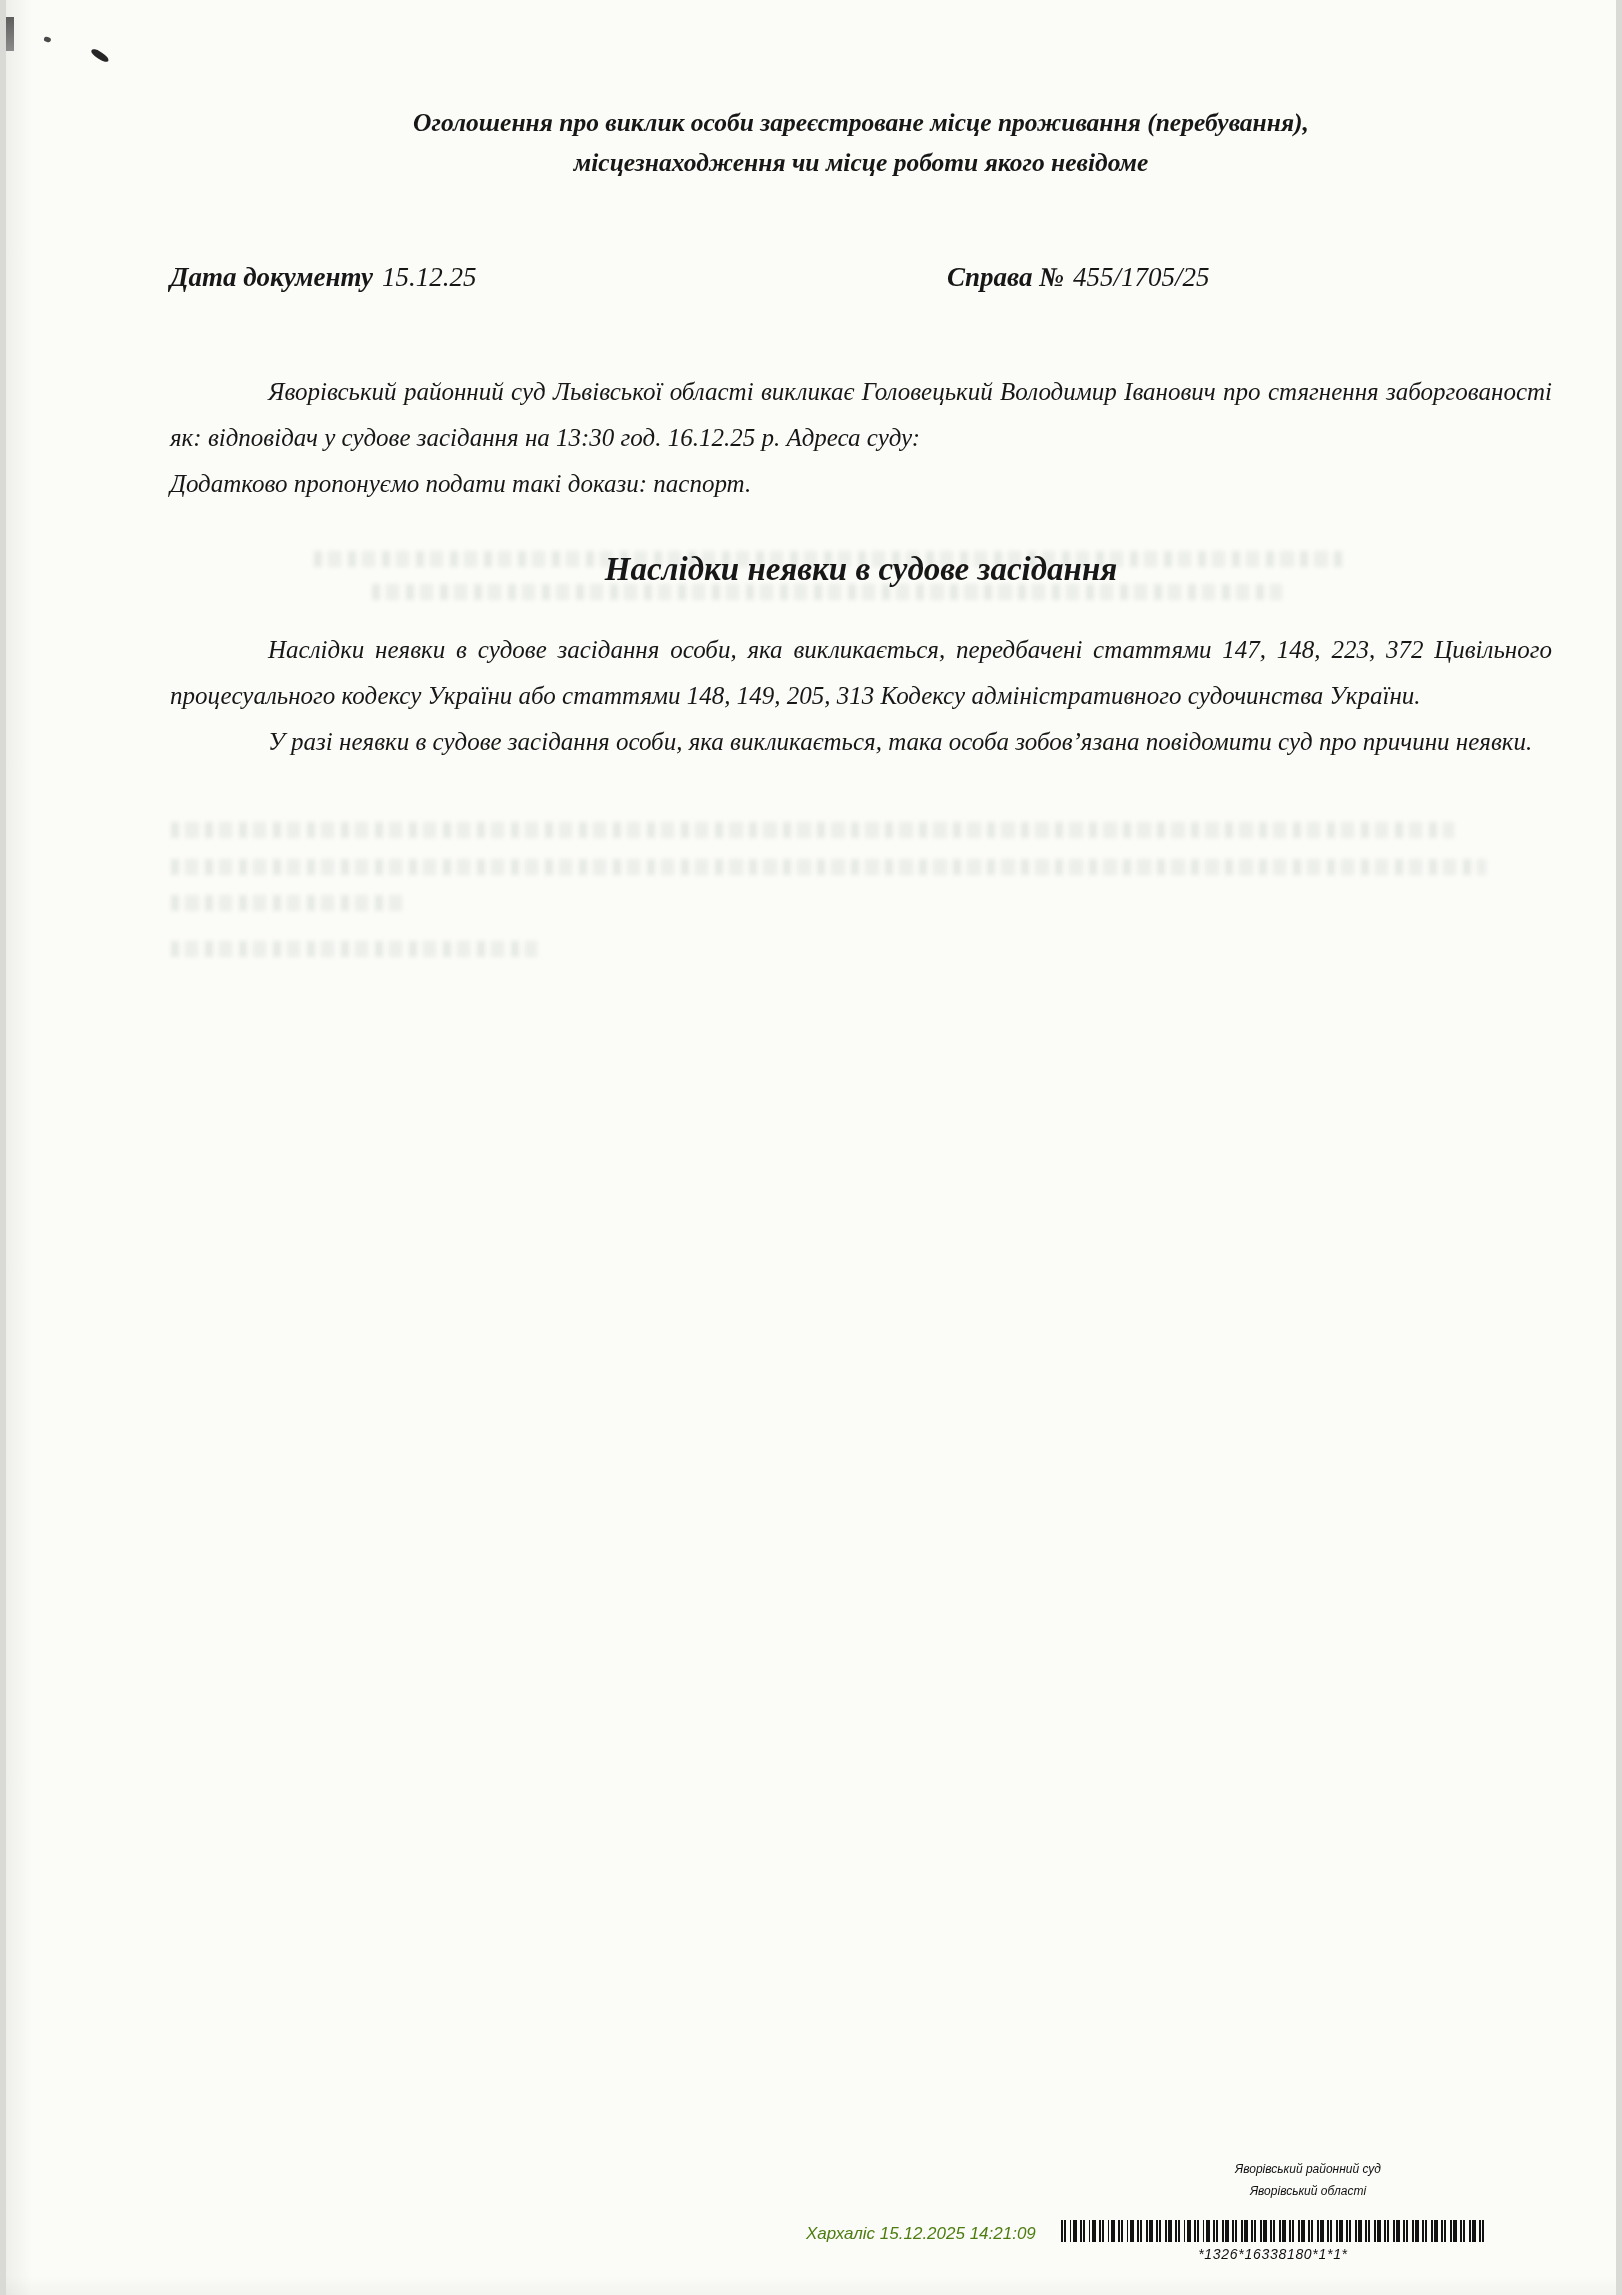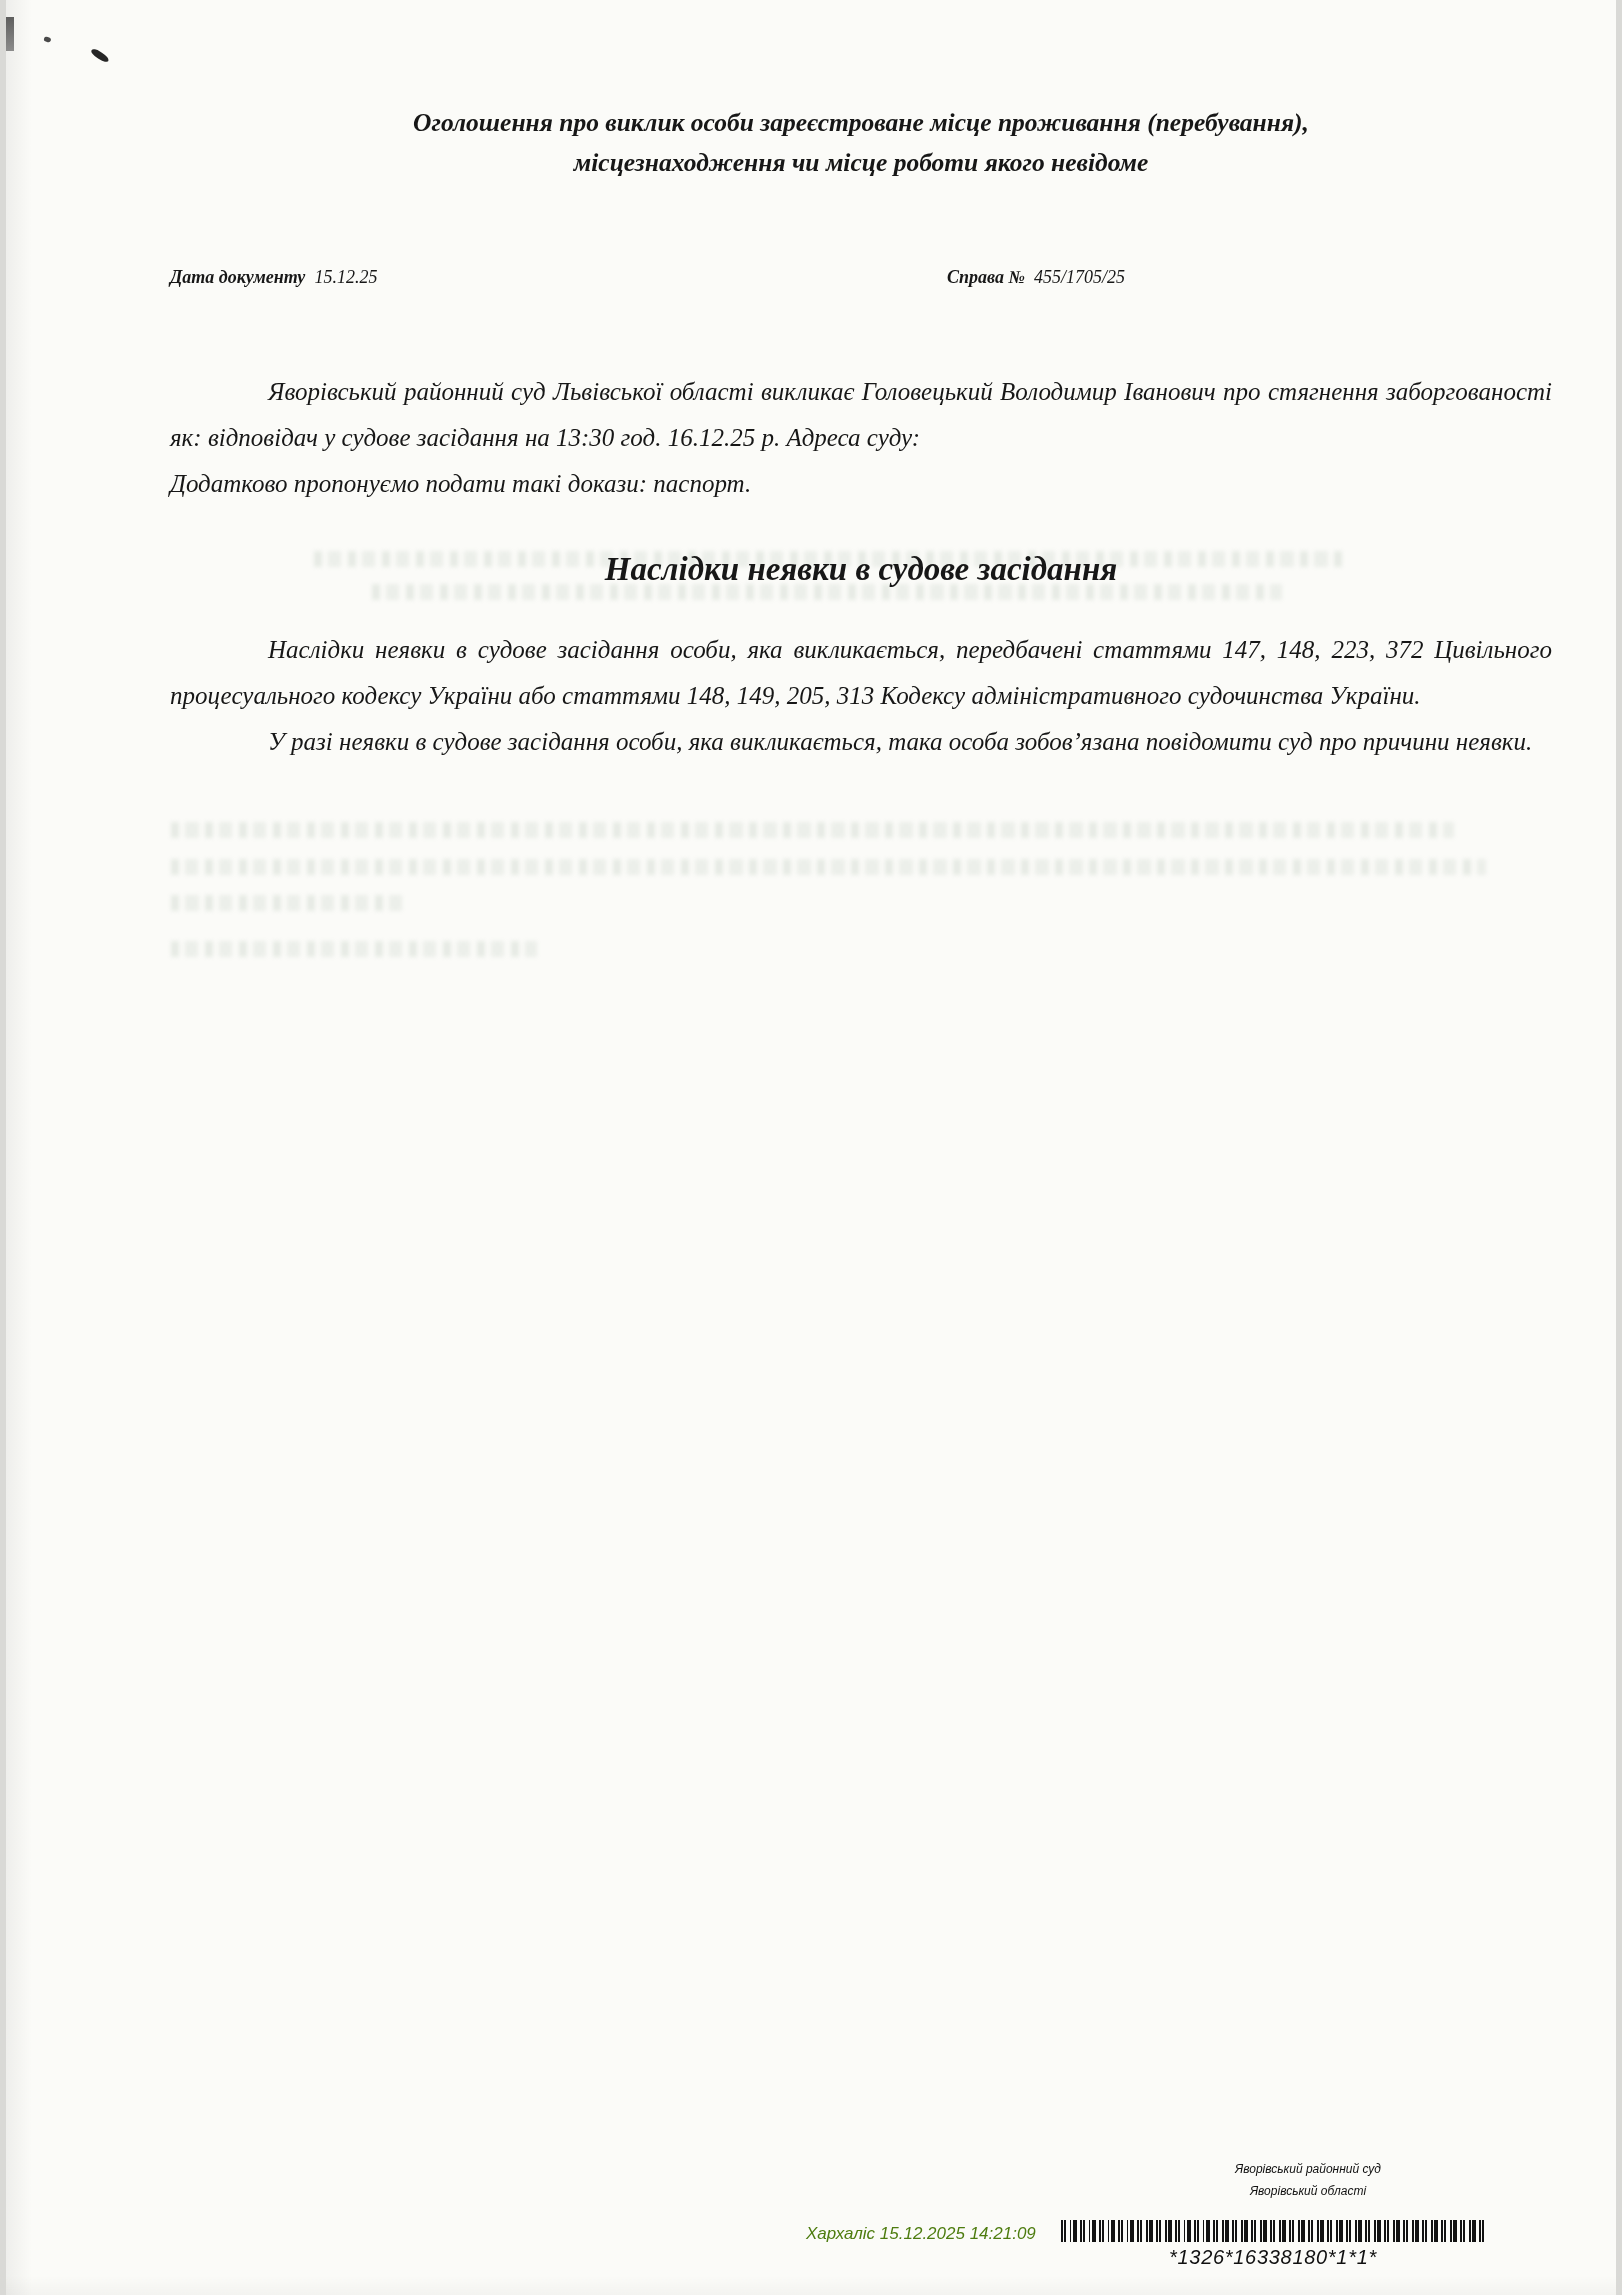--- a/index.html
+++ b/index.html
@@ -40,21 +40,21 @@
     text-align: center;
     font-weight: bold;
     font-size: 25.5px;
     line-height: 40px;
     margin: 0;
   }
 
   .meta-row {
     position: relative;
     margin-top: 79px;
-    font-size: 18px;
+    font-size: 27px;
     line-height: 31px;
     height: 31px;
   }
   .meta-date { position: absolute; left: 0; top: 0; }
   .meta-case { position: absolute; left: 777px; top: 0; }
   .bold { font-weight: bold; }
   .label-gap { display: inline-block; width: 9.2px; }
 
   .par {
     font-size: 25px;
@@ -118,21 +118,21 @@
       #fbfbf8 16.4px 19px
     );
   }
   .barcode-text {
     position: absolute;
     left: 1055px;
     top: 2246px;
     width: 424px;
     text-align: center;
     font-family: "Liberation Sans", "DejaVu Sans", sans-serif;
-    font-size: 20px;
+    font-size: 14px;
     letter-spacing: 0.7px;
     color: #101010;
     z-index: 2;
   }
 
   
   .speck-1 {
     position: absolute; left: 84px; top: 52px;
     width: 19.6px; height: 7.2px; background: #262626;
     transform: rotate(32deg); border-radius: 45% 55% 50% 50%;

